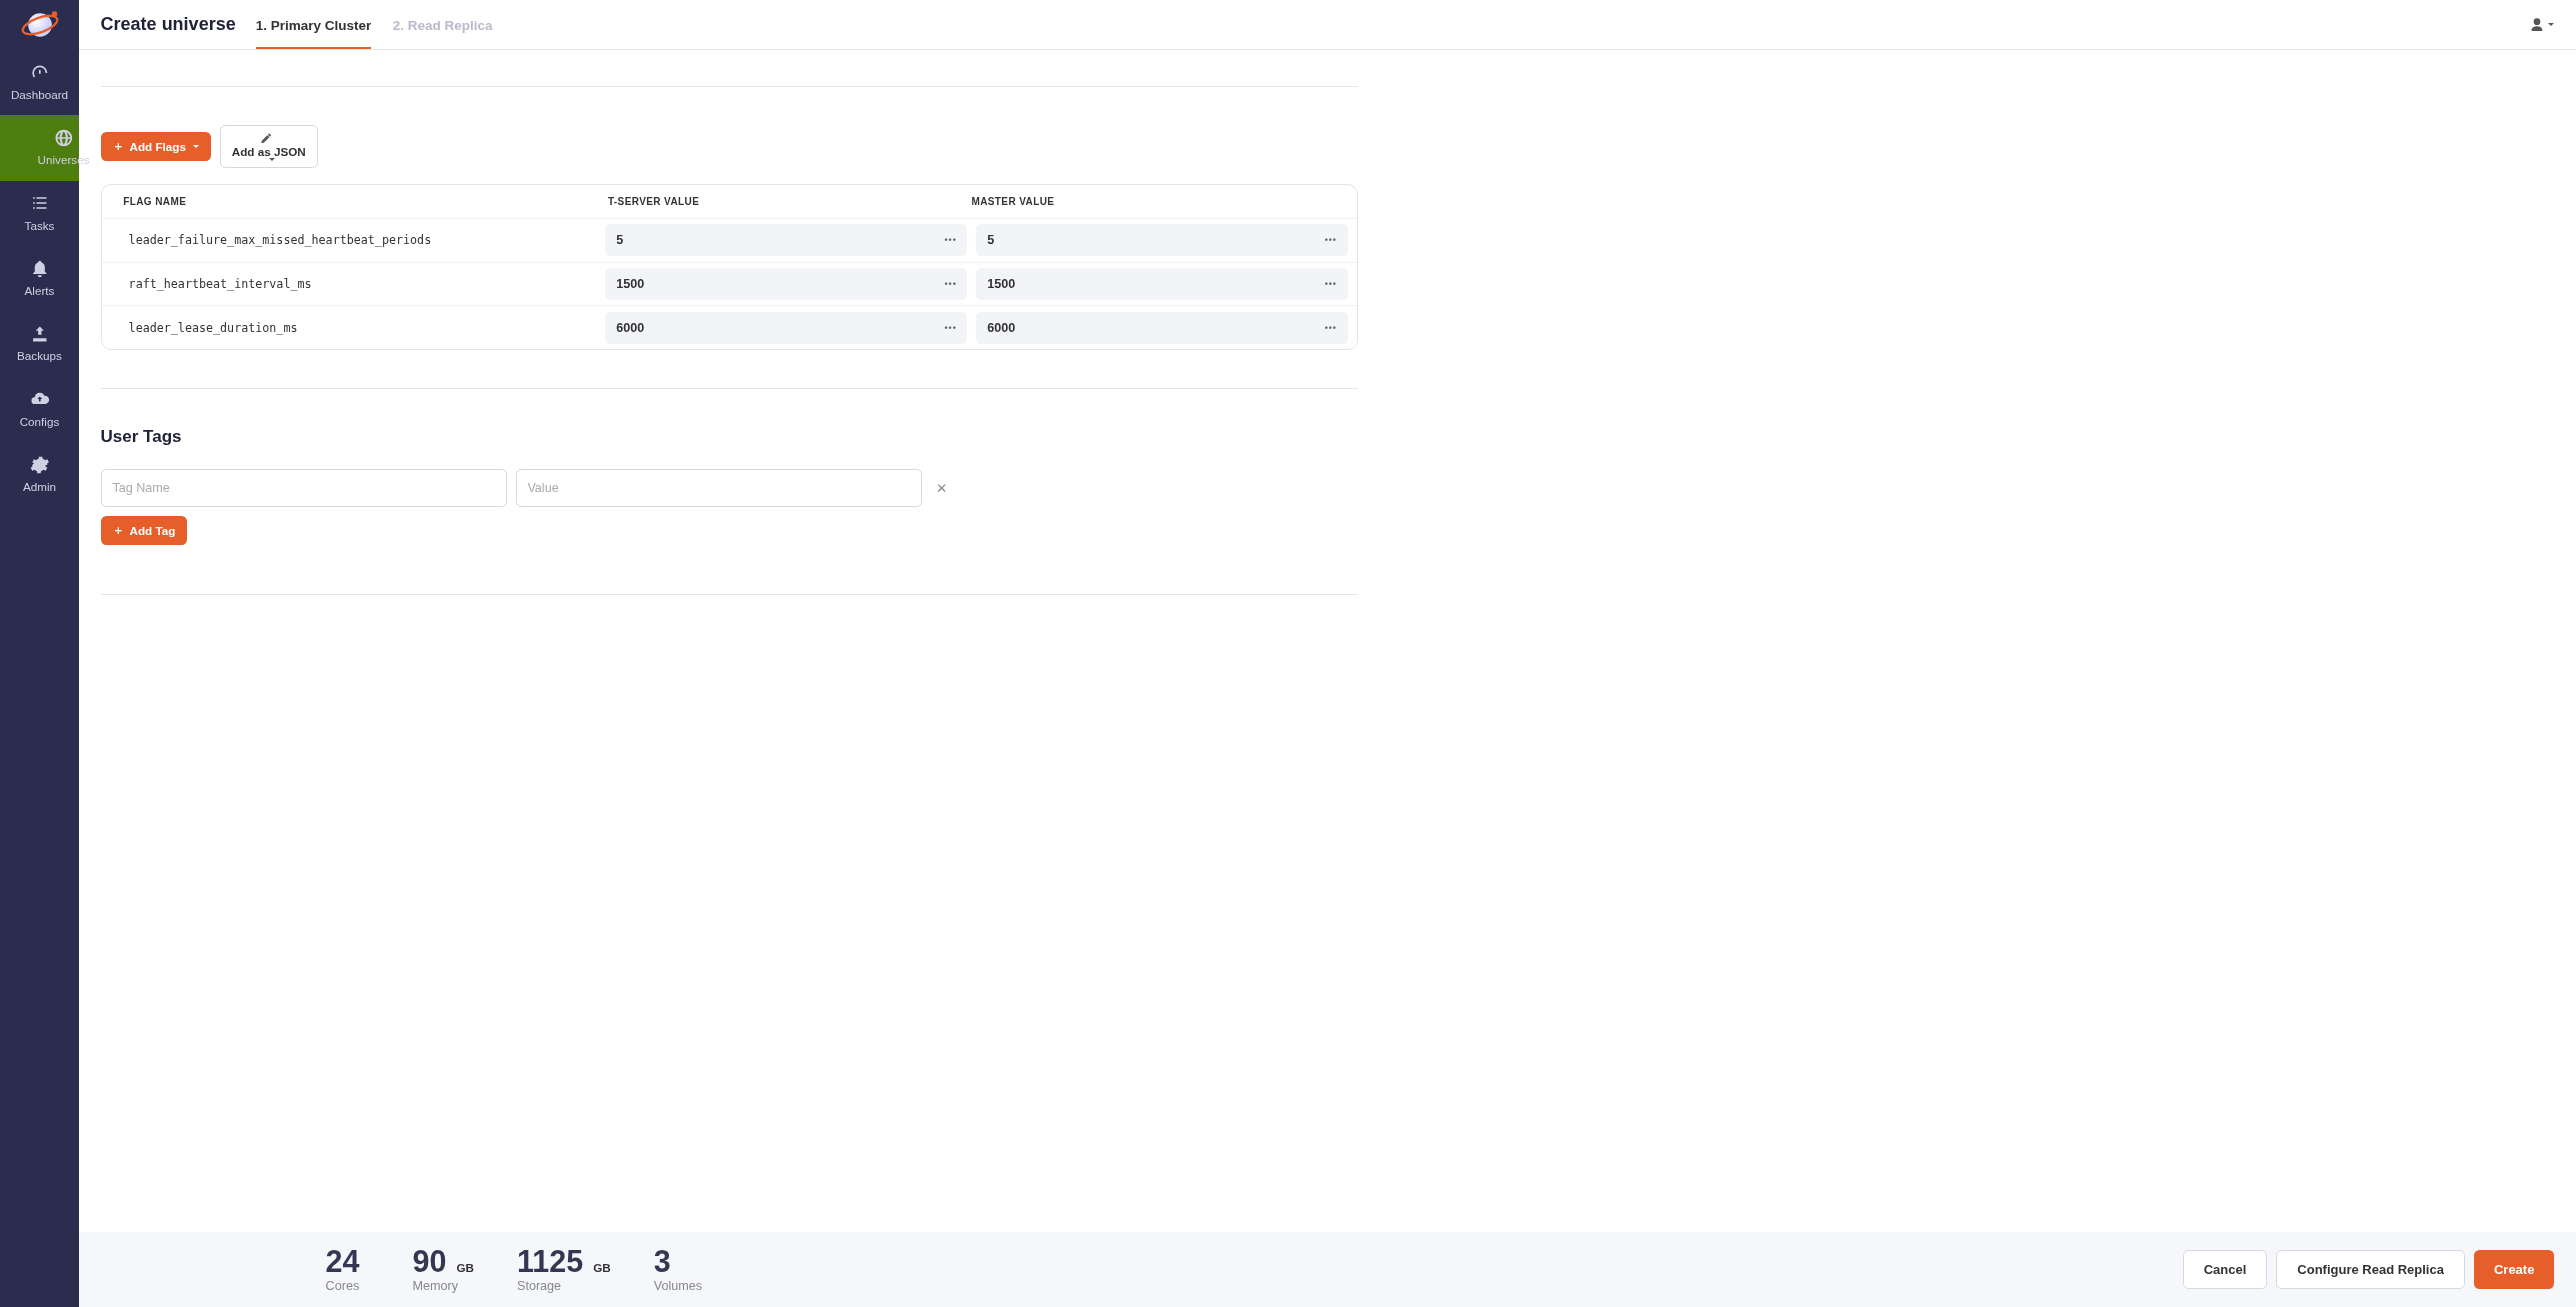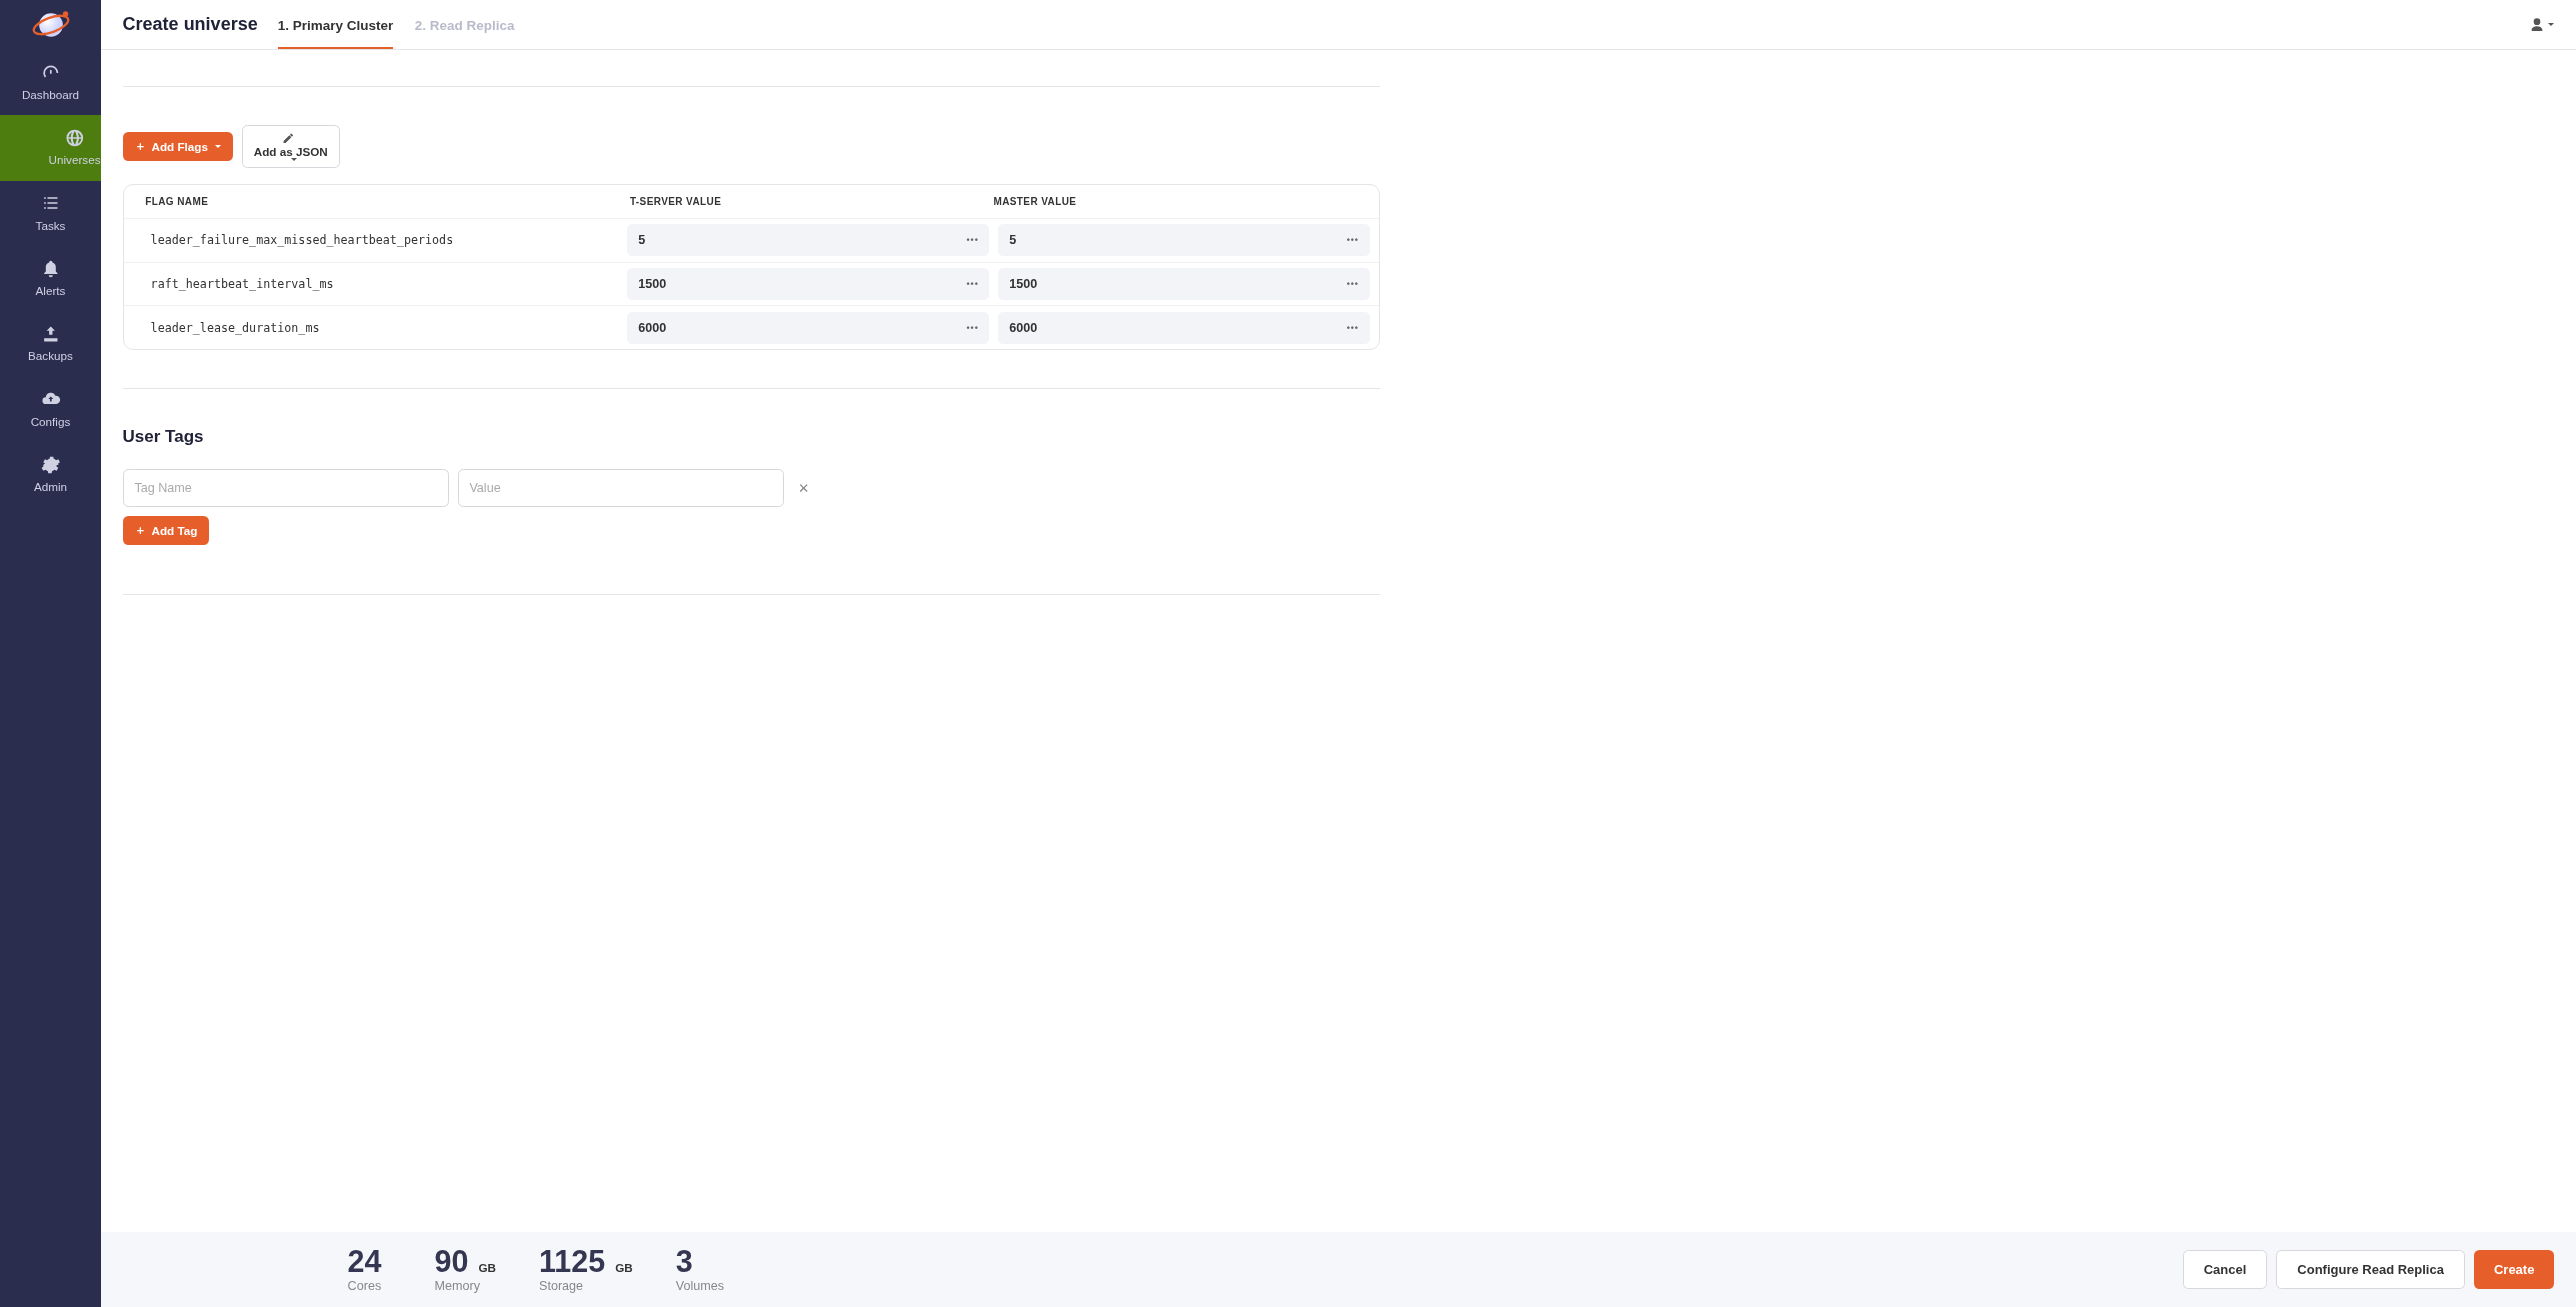--- a/index.html
+++ b/index.html
@@ -5,21 +5,21 @@
     * { box-sizing: border-box; margin: 0; padding: 0; }
     body {
       font-family: -apple-system, BlinkMacSystemFont, "Segoe UI", Helvetica, Arial, sans-serif;
       background: #fff;
       color: #333;
       overflow-x: hidden;
     }
     .app { display: flex; min-height: 100vh; }
     
     .sidebar {
-      width: 101px;
+      width: 79px;
       background: #2b2d4f;
       flex-shrink: 0;
       display: flex;
       flex-direction: column;
       align-items: stretch;
     }
     .logo {
       height: 50px;
       display: flex;
       align-items: center;
@@ -155,21 +155,21 @@
     .value-cell:last-child { margin-right: 0; }
     .kebab { color: #666; letter-spacing: 0.9px; cursor: pointer; font-weight: 900; font-size: 9px; }
     
     .tag-row { display: flex; align-items: center; gap: 9px; margin-bottom: 9px; }
     .text-input {
       border: 0.9px solid #d7d7de;
       border-radius: 5.4px;
       height: 38px;
       padding: 0 10.8px;
       font-size: 12.6px;
-      width: 326px;
+      width: 406px;
     }
     .text-input::placeholder { color: #aaa; }
     .remove-x { color: #888; font-size: 13.5px; cursor: pointer; padding: 0 5.4px; }
     
     .footer {
       background: #f6f7fa;
       display: flex;
       align-items: center;
       padding: 14.4px 21.6px;
       margin-top: 25px;

